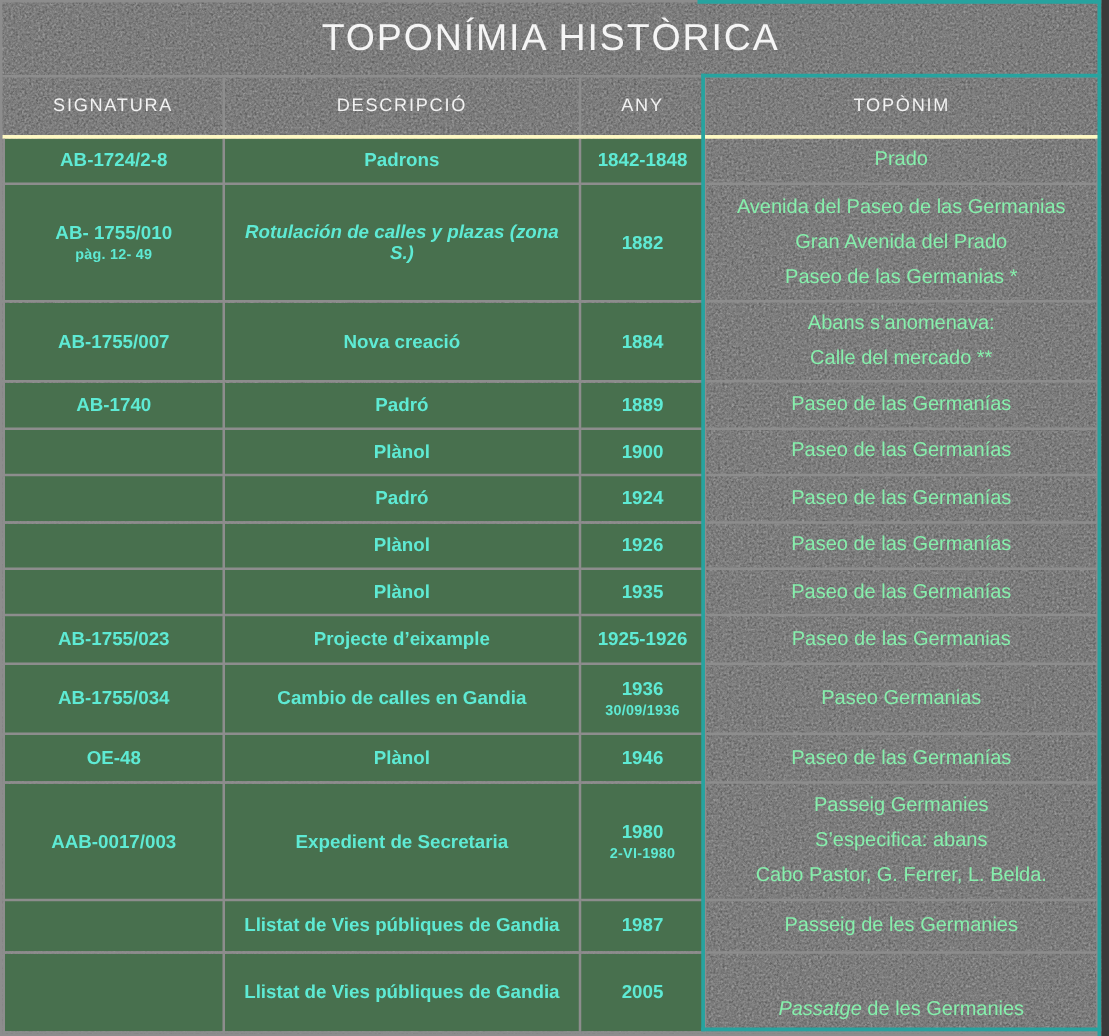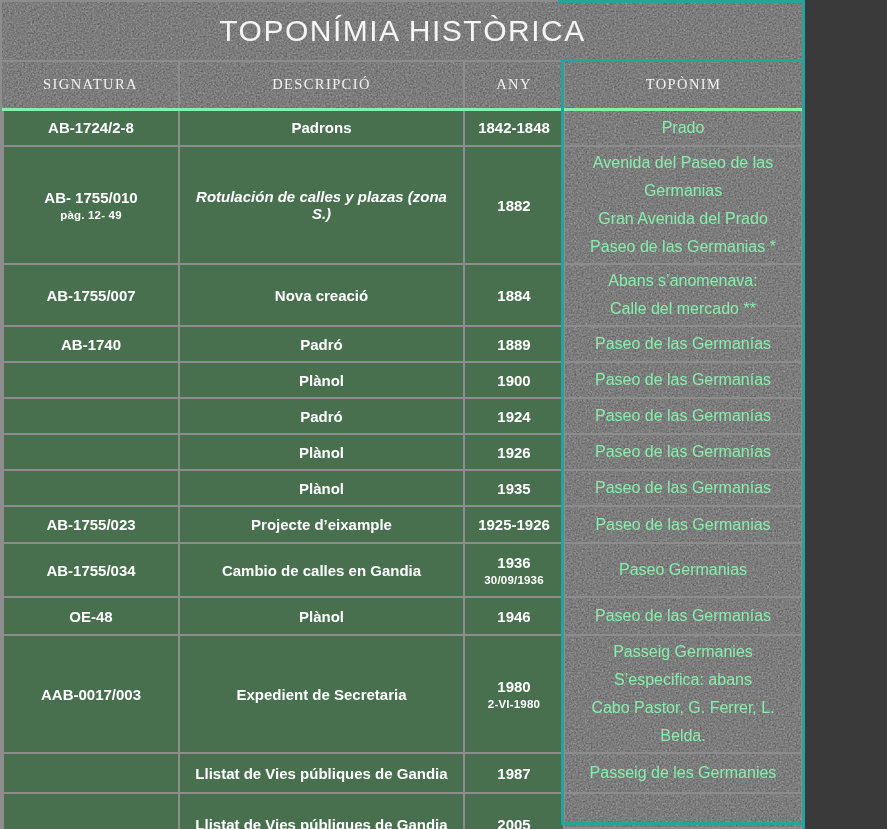--- a/index.html
+++ b/index.html
@@ -1,45 +1,45 @@
 <!DOCTYPE html>
 <html><head>
 <meta charset="utf-8">
 <style>
   html,body { margin:0; padding:0; background:#3a3a3a; }
   .page {
-    position:relative; width:805px; height:829px; overflow:hidden;
+    position:relative; width:881px; height:829px; overflow:hidden;
     font-family:"Liberation Sans", sans-serif; background:#5e5e5e;
   }
   .noise-svg { position:absolute; inset:0; z-index:0; display:block; }
 
   .sheet {
     position:absolute; inset:0; z-index:1; box-sizing:border-box;
     border:2px solid #8d8d8d; display:flex; flex-direction:column;
   }
   .title-row {
     flex:0 0 58px; border-bottom:2px solid #8d8d8d;
     display:flex; align-items:center; justify-content:center;
   }
   .title {
     color:#f5f5f5; font-size:30px; font-weight:400; letter-spacing:1.5px;
   }
 
   table { width:100%; flex:1 1 auto; border-collapse:collapse; table-layout:fixed; }
-  thead tr { height:47px; border-bottom:3px solid #86efac;font-family:Liberation Serif, serif; }
+  thead tr { height:47px; border-bottom:3px solid #fef9c3; }
   th {
     color:#f2f2f2; font-weight:400; font-size:14.5px; letter-spacing:1.4px;
     border-right:2px solid #8d8d8d; text-align:center;
   }
   th:last-child { border-right:none;margin-left:40px; }
   td {
     border:2px solid #8d8d8d; text-align:center; vertical-align:middle;
     padding:2px 6px; overflow:hidden;
   }
-  td.green { background:#48704e; color:#ffffff; font-weight:700; font-size:15px; }
+  td.green { background:#48704e; color:#5eead4; font-weight:700; font-size:15px; }
   td.top-cell {
     color:#86efac; font-weight:400; font-size:16px;
     white-space:pre-line; line-height:1.75;
   }
   .sub { font-size:11.5px; margin-top:3px; letter-spacing:0.2px; }
   .it { font-style:italic; }
 
   tr.rh36{height:36px} tr.rh37{height:37px} tr.rh38{height:38px} tr.rh40{height:40px}
   tr.rh54{height:54px} tr.rh57{height:57px} tr.rh89{height:89px}
 

